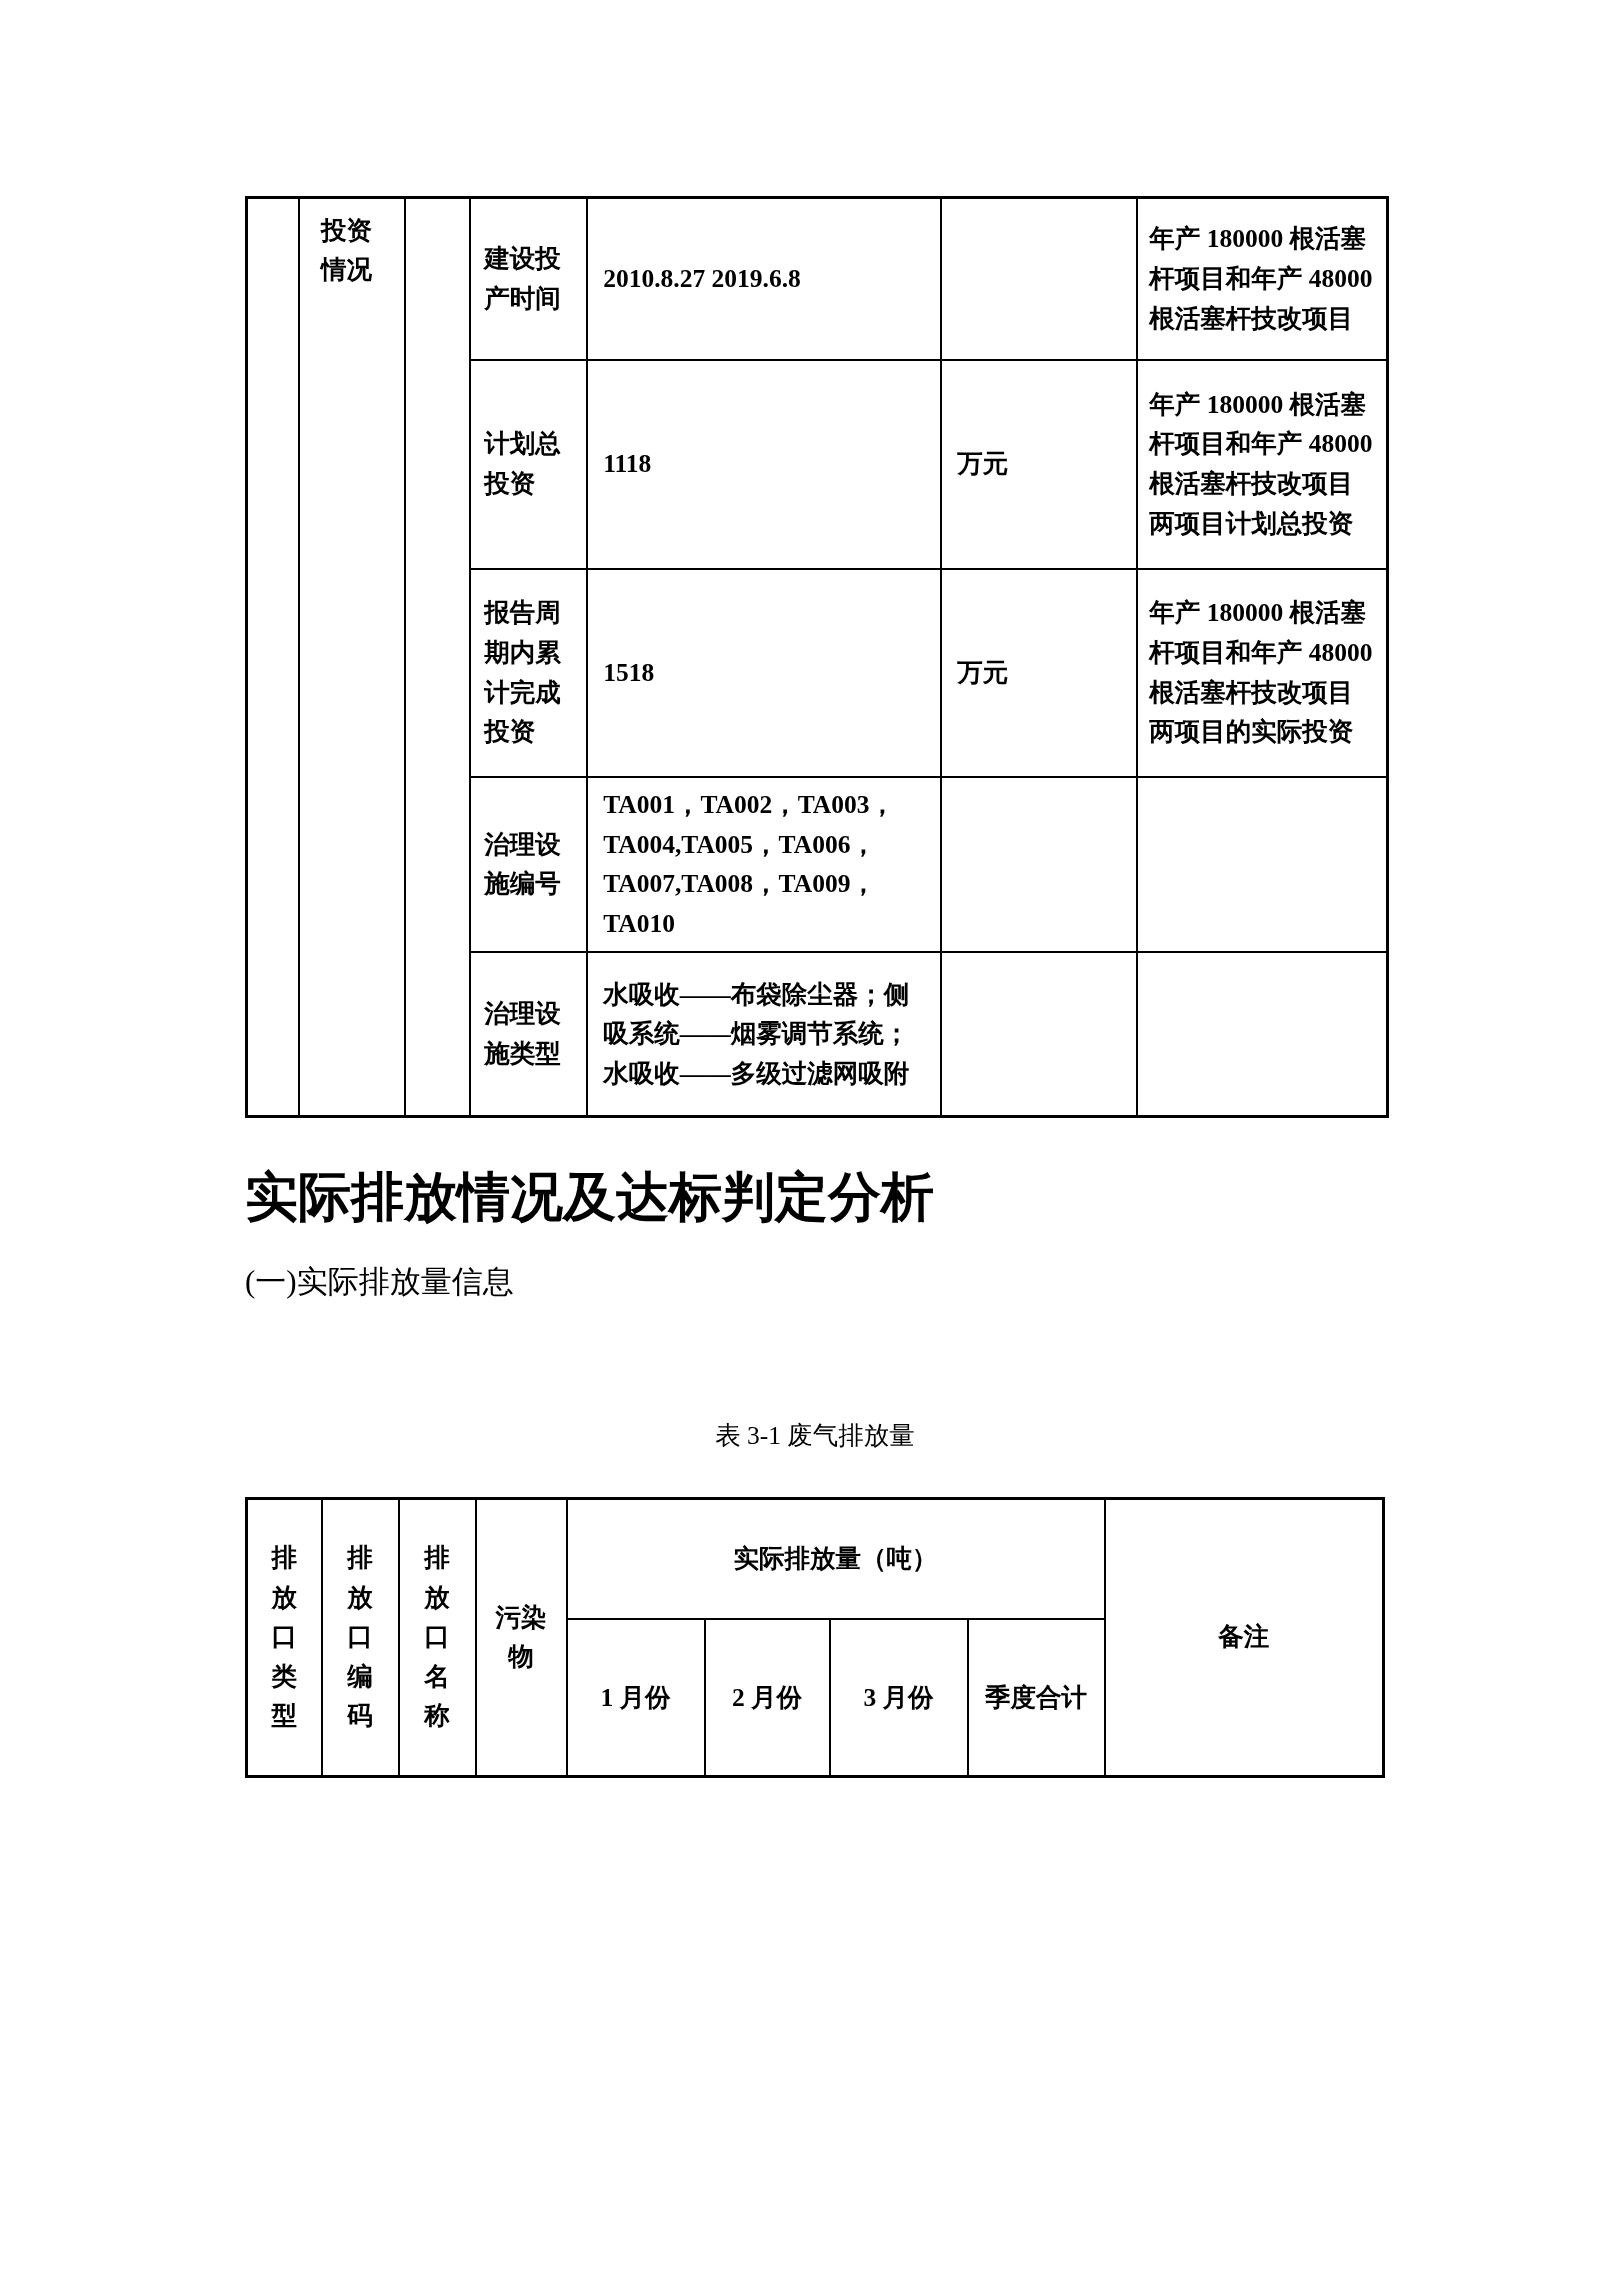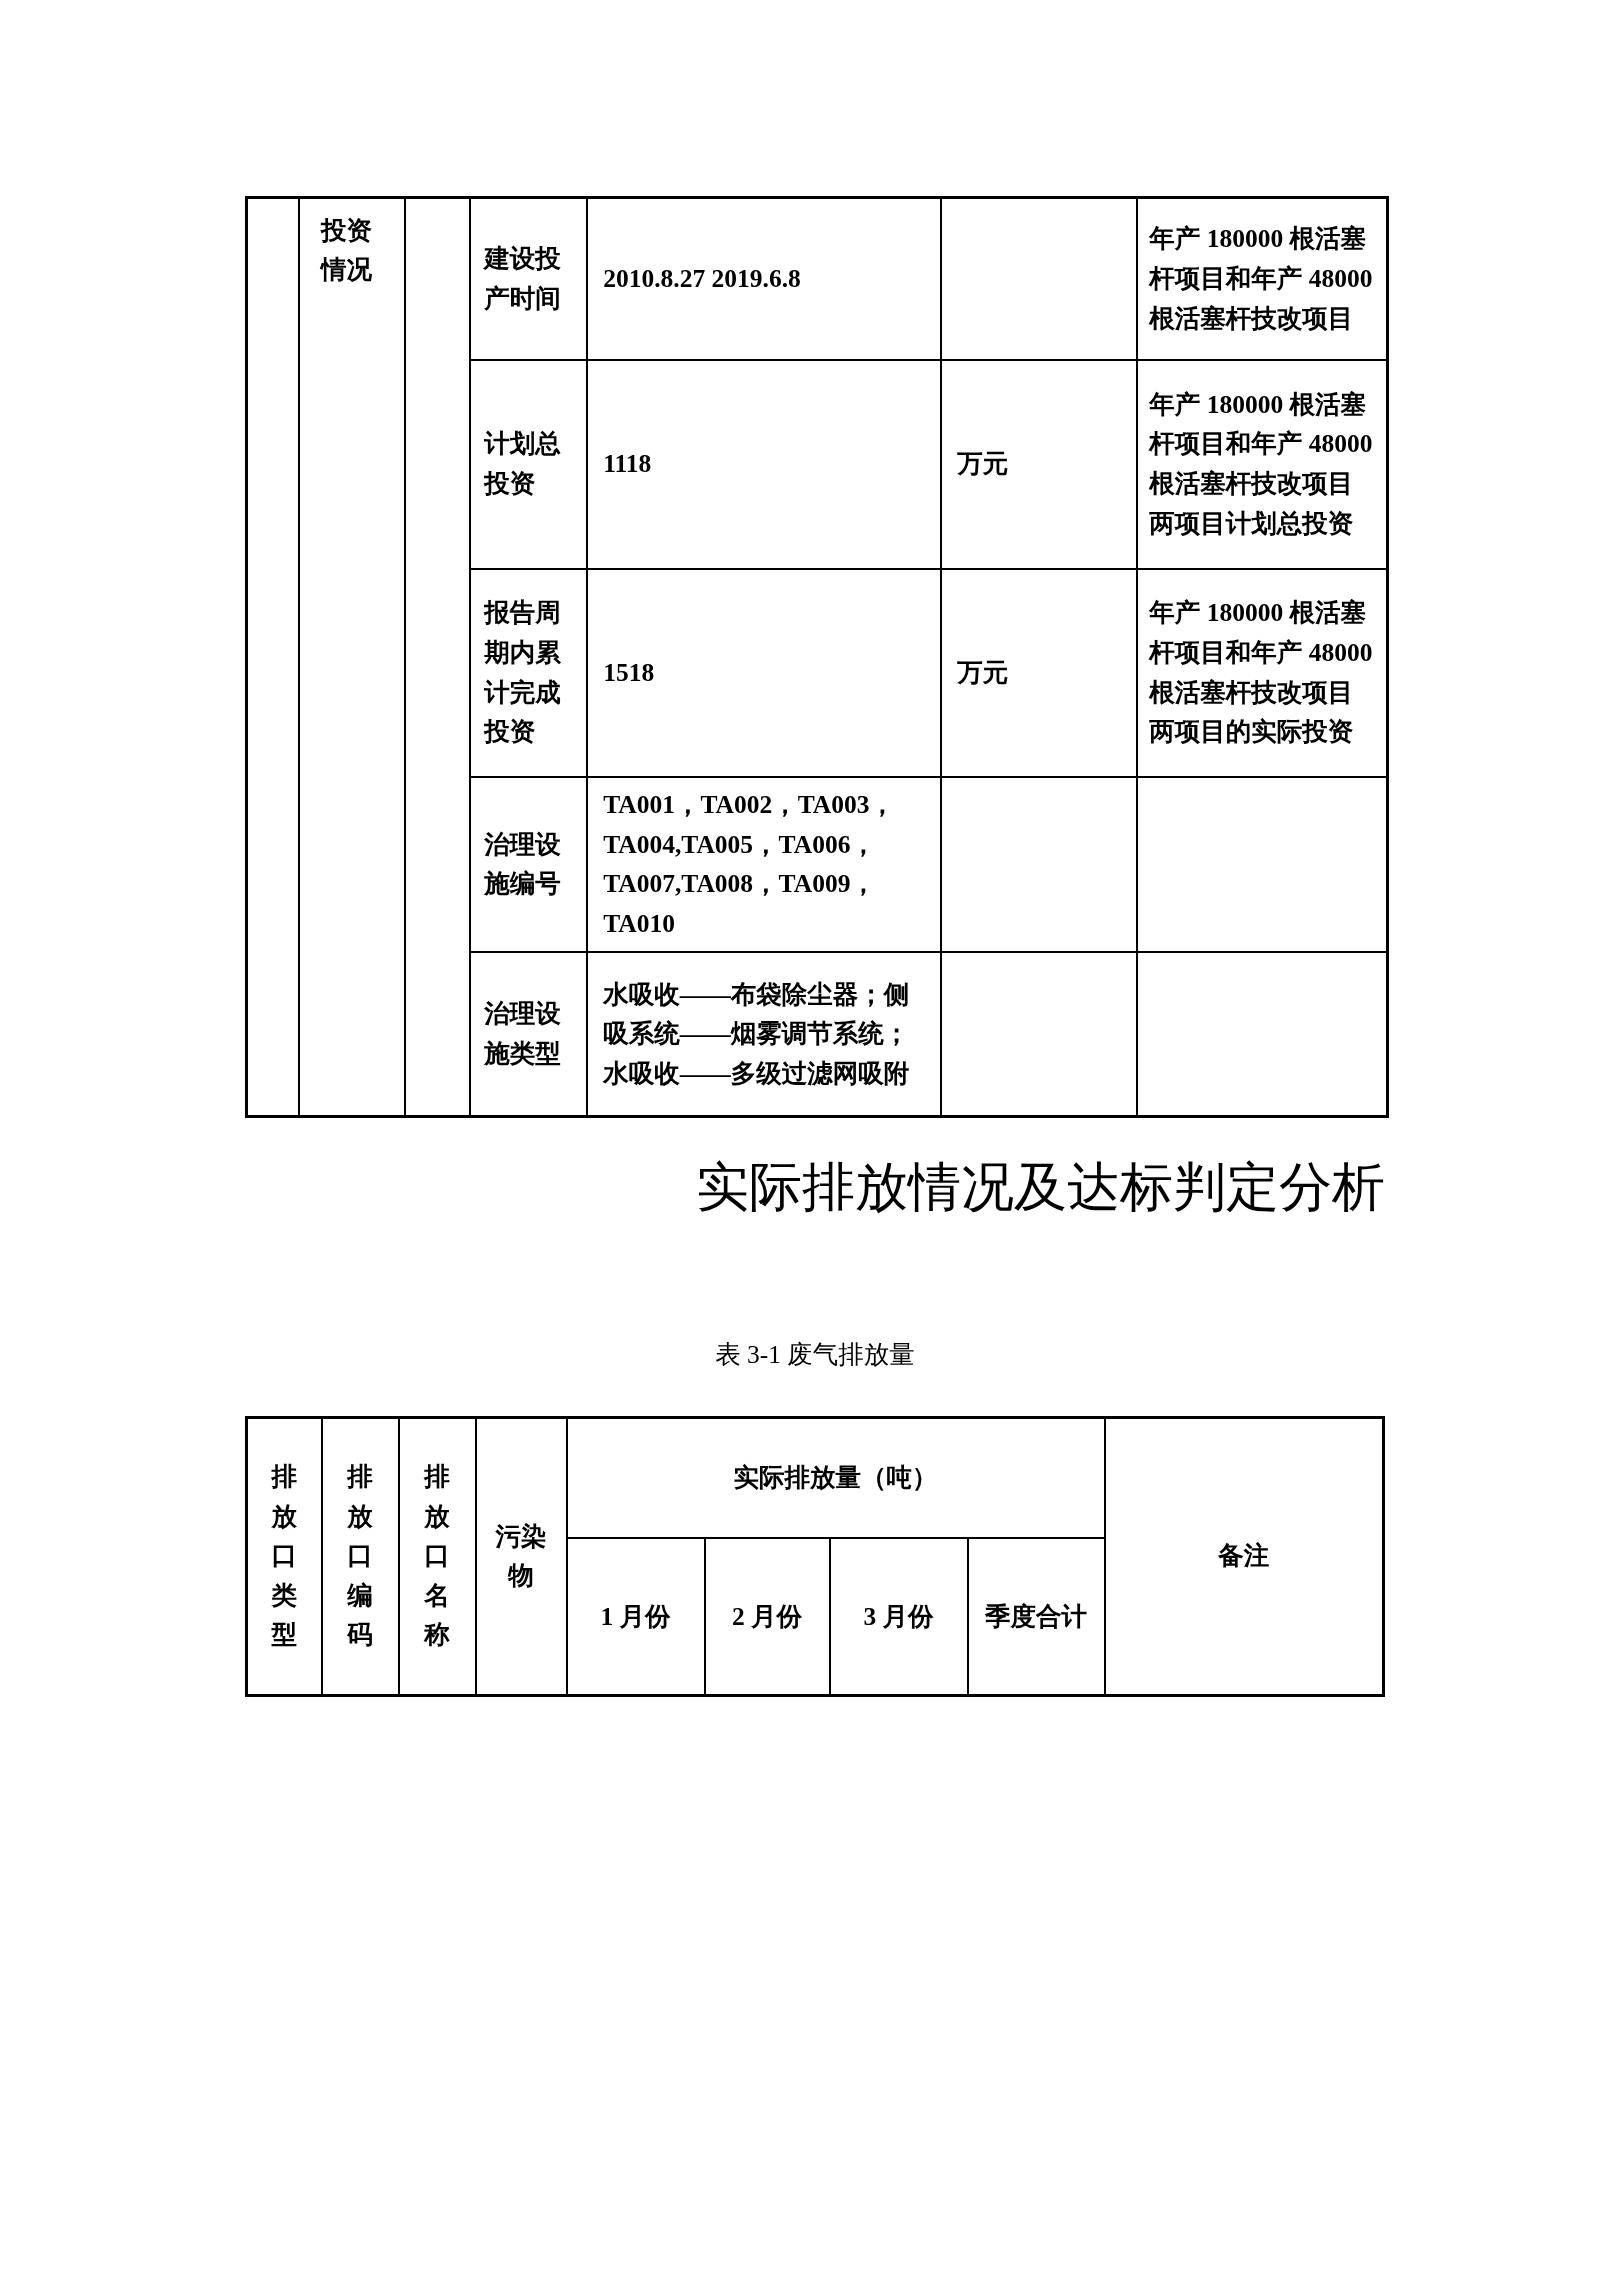--- a/index.html
+++ b/index.html
@@ -40,21 +40,21 @@
 
   
   .caption { font-size:25.5px; text-align:center; }
   .cap2 { margin-top:110px; }
   .t2 { margin-top:44px; }
   .t2 tr { height:98px; }
   .t2 td { text-align:center; }
 
   
   .h-sub { font-size:31px; margin-top:17.6px; }
-  .h-main { font-size:53px; font-weight:normal; margin-top:35px; line-height:1.3;text-align:right; }
+  .h-main { font-size:53px; font-weight:bold; margin-top:45px; line-height:1.3; }
   .h-sub2 { font-size:31px; margin-top:29px; }
   .cap3 { margin-top:115px; }
 
   
   .t3 { margin-top:44px; }
   .t3 .hr1 { height:121px; }
   .t3 .hr2 { height:157px; }
   .t3 td { text-align:center; }
   .t3 .vhead { padding:9.8px 21.6px; }   
   .t3 .phead { padding:9.8px 16.7px; }   
@@ -108,20 +108,21 @@
         <td class="c-value">水吸收——布袋除尘器；侧吸系统——烟雾调节系统；水吸收——多级过滤网吸附</td>
         <td class="c-unit"></td>
         <td class="c-remark"></td>
       </tr>
     </tbody>
       </table>
 
 
 
     <div class="h-main">实际排放情况及达标判定分析</div>
+    <div class="h-sub2">(一)实际排放量信息</div>
     <div class="caption cap3">表 3-1 废气排放量</div>
 
     <table class="t3">
       <colgroup>
         <col style="width:75px">
           <col style="width:77px">
           <col style="width:77px">
         <col style="width:91px">
           <col style="width:138px">
           <col style="width:125px">

